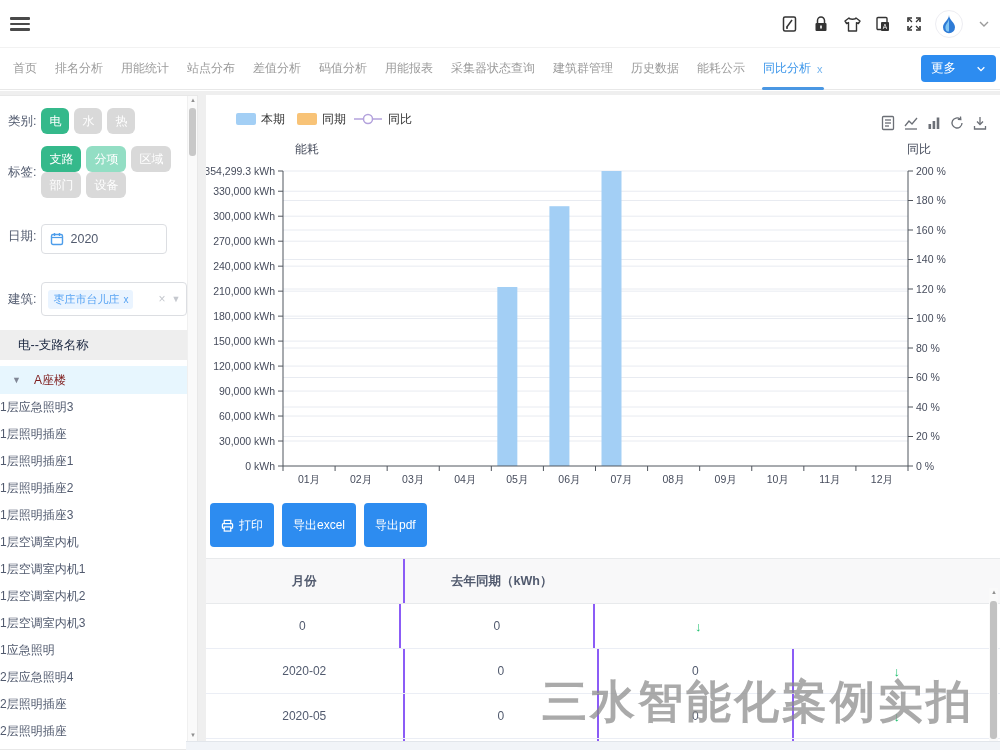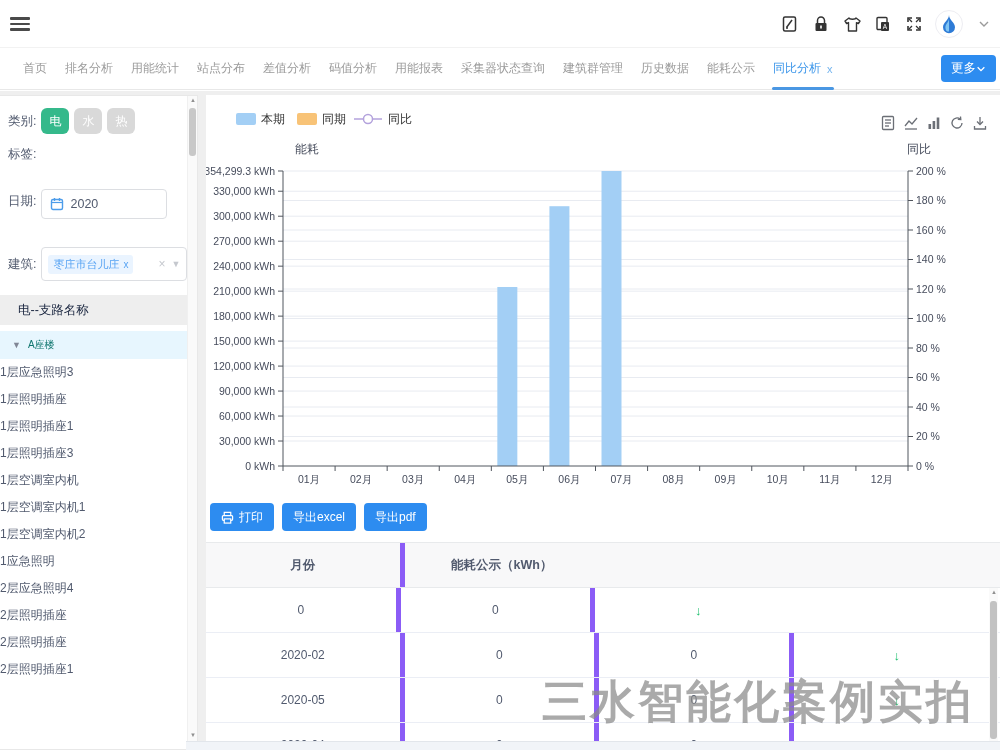--- a/index.html
+++ b/index.html
@@ -8,26 +8,26 @@
 
   
   .header { position:absolute; left:0; top:0; width:1000px; height:48px; background:#fff; border-bottom:1px solid #F2F2F2; }
   .hamburger { position:absolute; left:10px; top:14px; width:20px; height:18px; cursor:pointer; }
   .hamburger span { display:block; height:2.5px; background:#4A4A4A; margin:3px 0; border-radius:1px; }
   .header-right { position:absolute; right:2px; top:0; height:48px; display:flex; align-items:center; gap:11px; padding-right:4px; }
   .hicon { width:20px; height:20px; display:flex; align-items:center; justify-content:center; cursor:pointer; }
   .logo-circle { width:28px; height:28px; border-radius:50%; background:#fff; border:1px solid #EDEDF2; display:flex; align-items:center; justify-content:center; }
 
   
-  .tabbar { position:absolute; left:0; top:48px; width:1000px; height:42px; background:#fff; border-bottom:1px solid #E8E8E8; display:flex; align-items:center; padding-left:14px; }
+  .tabbar { position:absolute; left:0; top:48px; width:1000px; height:42px; background:#fff; border-bottom:1px solid #E8E8E8; display:flex; align-items:center; padding-left:4px; }
   .tab { position:relative; height:42px; display:flex; align-items:center; padding:0 9px; font-size:12px; color:#9B9B9B; cursor:pointer; white-space:nowrap; }
   .tab.active { color:#3C96EA; }
   .tab.active::after { content:""; position:absolute; left:8px; right:8px; bottom:0; height:3px; background:#4A97E3; border-radius:2px; }
   .tab .close-x { margin-left:6px; font-size:11px; color:#73B4EE; }
-  .more-btn { position:absolute; right:4px; top:7px; height:27px; background:#2D8CF0; color:#fff; border:none; border-radius:4px; font-size:12.5px; padding:0 10px; display:flex; align-items:center; gap:0; cursor:pointer; }
+  .more-btn { position:absolute; right:4px; top:7px; height:27px; background:#2D8CF0; color:#fff; border:none; border-radius:4px; font-size:12.5px; padding:0 10px; display:flex; align-items:center; gap:20px; cursor:pointer; }
 
   
   .content-bg { position:absolute; left:0; top:91px; width:1000px; height:659px; background:#EFEFEF; }
 
   
   .sidebar { position:absolute; left:0; top:95px; width:198px; height:655px; background:#fff; border:1px solid #E8E8E8; border-left:none; overflow:hidden; }
   .side-row { display:flex; align-items:center; padding:6px 0 6px 8px; }
   .side-label { font-size:12.5px; color:#515A6E; margin-right:5px; white-space:nowrap; }
   .chip { display:inline-flex; align-items:center; justify-content:center; height:26px; padding:0 8px; border-radius:6px; font-size:12px; color:#fff; margin-right:5px; cursor:pointer; }
   .chip.active { background:#35B98B; }
@@ -36,38 +36,38 @@
   .date-box { width:126px; height:30px; border:1px solid #DCDEE2; border-radius:4px; display:flex; align-items:center; gap:6px; padding:11px 8px; font-size:12.5px; color:#515A6E; cursor:pointer; background:#fff; margin-top:6px; }
   .bselect { width:146px; height:34px; border:1px solid #DCDEE2; border-radius:4px; display:flex; align-items:center; padding:0 6px; cursor:pointer; background:#fff; }
   .btag { display:inline-flex; align-items:center; gap:4px; background:#EAF4FF; color:#57A3F3; font-size:11px; border-radius:3px; padding:2px 5px; }
   .btag .tag-x { font-size:10px; cursor:pointer; }
   .bselect .clear-x { margin-left:auto; color:#C5C8CE; font-size:12px; }
   .bselect .sel-arrow { margin-left:6px; color:#C5C8CE; font-size:9px; }
   .tree-header { height:30px; background:#EEEEEE; display:flex; align-items:center; padding-left:18px; font-size:12.5px; color:#17233D; margin-top:8px; }
   .tree { margin-top:6px; }
   .tree-parent { height:28px; background:#E7F6FE; display:flex; align-items:center; cursor:pointer; }
   .tree-caret { margin-left:12px; font-size:9px; color:#808695; }
-  .tree-parent-label { margin-left:7px; font-size:10px; color:#0f766e; }
+  .tree-parent-label { margin-left:13px; font-size:12px; color:#7f1d1d; }
   .tree-child { height:27px; display:flex; align-items:center; font-size:12px; color:#515A6E; cursor:pointer; white-space:nowrap; }
   .side-scroll { position:absolute; right:0; top:0; width:10px; height:655px; background:#FAFAFA; border-left:1px solid #F0F0F0; }
   .side-scroll .thumb { position:absolute; left:1px; top:12px; width:7px; height:48px; background:#C8C8C8; border-radius:3px; }
   .scroll-arrow { position:absolute; left:0; width:10px; text-align:center; font-size:6px; color:#909090; }
 
   
   .main { position:absolute; left:206px; top:95px; width:794px; height:655px; background:#fff; overflow:hidden; }
   .chart-wrap { position:relative; width:794px; height:400px; }
   .toolbox { position:absolute; right:12px; top:20px; display:flex; gap:7px; }
   .tb-icon { width:16px; height:16px; cursor:pointer; }
   .btn-row { display:flex; gap:8px; padding:8px 0 0 4px; }
-  .act-btn { background:#2D8CF0; color:#fff; border:none; border-radius:4px; font-size:12px; padding:0 11px; height:28px; display:inline-flex; align-items:center; gap:5px; cursor:pointer; }
+  .act-btn { background:#2D8CF0; color:#fff; border:none; border-radius:4px; font-size:12px; padding:0 11px; height:44px; display:inline-flex; align-items:center; gap:5px; cursor:pointer; }
 
   .table { margin-top:11px; }
   .t-head { display:flex; height:46px; background:#F8F8F9; border-top:1px solid #E8EAEC; border-bottom:1px solid #E8EAEC; }
   .t-row { display:flex; height:45px; border-bottom:1px solid #EBEEF5; background:#fff; }
-  .t-cell { display:flex; align-items:center; justify-content:center; font-size:12px; color:#515A6E; border-right:5px solid #8b5cf6; }
+  .t-cell { display:flex; align-items:center; justify-content:center; font-size:12px; color:#515A6E; border-right:2px solid #8b5cf6; }
   .t-cell:last-child { border-right:none; }
   .t-head .t-cell { font-weight:bold; font-size:12.5px; }
   .c0{width:25%;} .c1{width:24.5%;} .c2{width:24.5%;} .c3{width:26%;}
   .yoy-down { color:#19BE6B; font-size:13px; }
 
   .watermark { position:absolute; left:336px; top:577px; font-size:45px; font-weight:bold; color:#8A8A8A; opacity:.72; letter-spacing:3px; white-space:nowrap; z-index:6; pointer-events:none; }
 
   .table-scroll { position:absolute; right:2px; top:493px; width:9px; height:162px; background:#FAFAFA; }
   .table-scroll .thumb { position:absolute; left:1px; top:13px; width:7px; height:138px; background:#C2C2C2; border-radius:3px; }
 
@@ -161,20 +161,21 @@
 
   <div class="content-bg"></div>
 
   <div class="sidebar">
     <div class="side-row" style="margin-top:6px;">
       <span class="side-label">类别:</span>
       <span id="category-chips"><span class="chip active">电</span><span class="chip default">水</span><span class="chip default">热</span></span>
     </div>
     <div class="side-row">
       <span class="side-label">标签:</span>
+      <span id="tag-chips"><span class="chip active">支路</span><span class="chip semi">分项</span><span class="chip default">区域</span><span class="chip default">部门</span><span class="chip default">设备</span></span>
     </div>
     <div class="side-row" style="margin-top:8px;">
       <span class="side-label">日期:</span>
       <div class="date-box">
         <svg width="14" height="14" viewBox="0 0 14 14">
             <rect x="1.5" y="2.5" width="11" height="10" rx="1.5" fill="none" stroke="#4D9DEA" stroke-width="1.4"></rect>
             <line x1="4.5" y1="1" x2="4.5" y2="4" stroke="#4D9DEA" stroke-width="1.4"></line>
             <line x1="9.5" y1="1" x2="9.5" y2="4" stroke="#4D9DEA" stroke-width="1.4"></line>
             <line x1="2" y1="5.5" x2="12" y2="5.5" stroke="#4D9DEA" stroke-width="1.2"></line>
           </svg>
@@ -195,24 +196,26 @@
     <div class="tree-header">电--支路名称</div>
     <div class="tree">
       <div class="tree-parent">
         <span class="tree-caret">▼</span>
         <span class="tree-parent-label">A座楼</span>
       </div>
       <div id="tree-children">
           <div class="tree-child">1层应急照明3</div>
           <div class="tree-child">1层照明插座</div>
           <div class="tree-child">1层照明插座1</div>
+          <div class="tree-child">1层照明插座2</div>
           <div class="tree-child">1层照明插座3</div>
           <div class="tree-child">1层空调室内机</div>
           <div class="tree-child">1层空调室内机1</div>
           <div class="tree-child">1层空调室内机2</div>
+          <div class="tree-child">1层空调室内机3</div>
           <div class="tree-child">1应急照明</div>
           <div class="tree-child">2层应急照明4</div>
           <div class="tree-child">2层照明插座</div>
           <div class="tree-child">2层照明插座</div>
           <div class="tree-child">2层照明插座1</div>
         </div>
     </div>
     <div class="side-scroll">
       <div class="scroll-arrow" style="top:1px;">▲</div>
       <div class="thumb"></div>
@@ -384,21 +387,21 @@
           </svg>
         <span>打印</span>
       </button>
       <button class="act-btn">导出excel</button>
       <button class="act-btn">导出pdf</button>
     </div>
 
     <div class="table">
       <div class="t-head" id="table-head">
           <div class="t-cell c0">月份</div>
-          <div class="t-cell c2">能耗公示（kWh）</div>
+          <div class="t-cell c2">去年同期（kWh）</div>
         </div>
       <div id="table-body">
           <div class="t-row">
             <div class="t-cell c1">0</div>
             <div class="t-cell c2">0</div>
             <div class="t-cell c3 yoy-down">↓</div>
           </div>
           <div class="t-row">
             <div class="t-cell c0">2020-02</div>
             <div class="t-cell c1">0</div>

